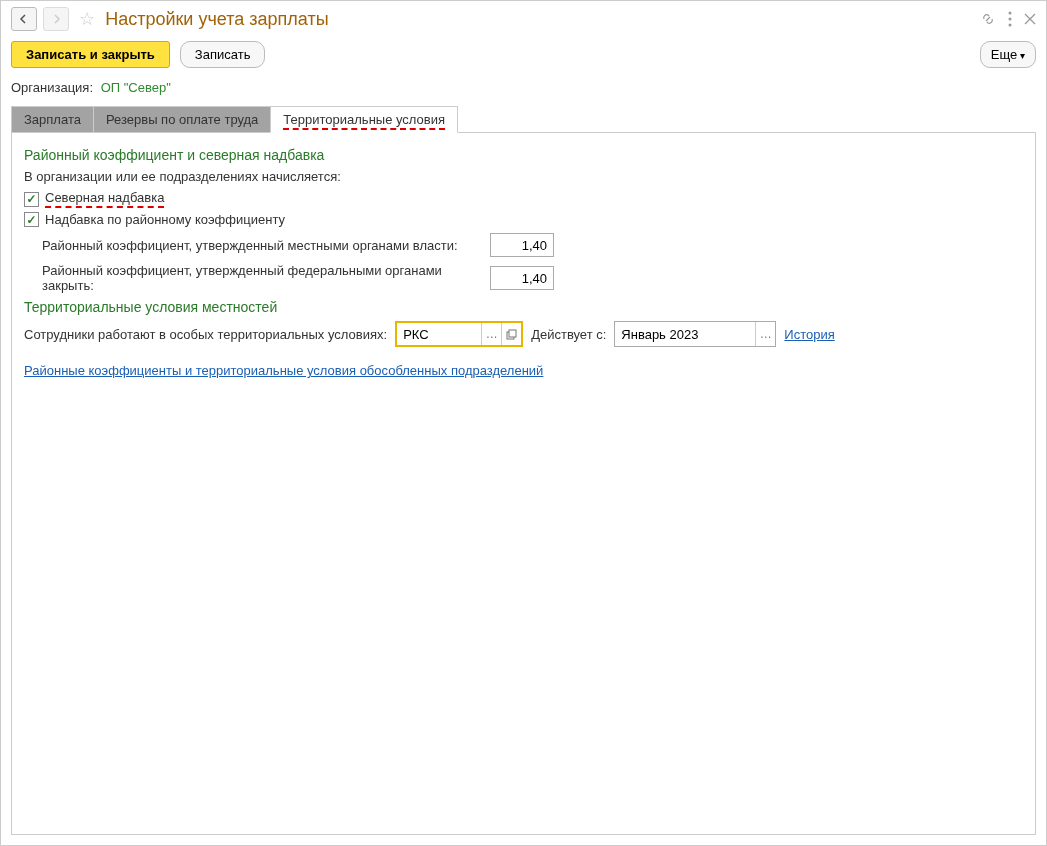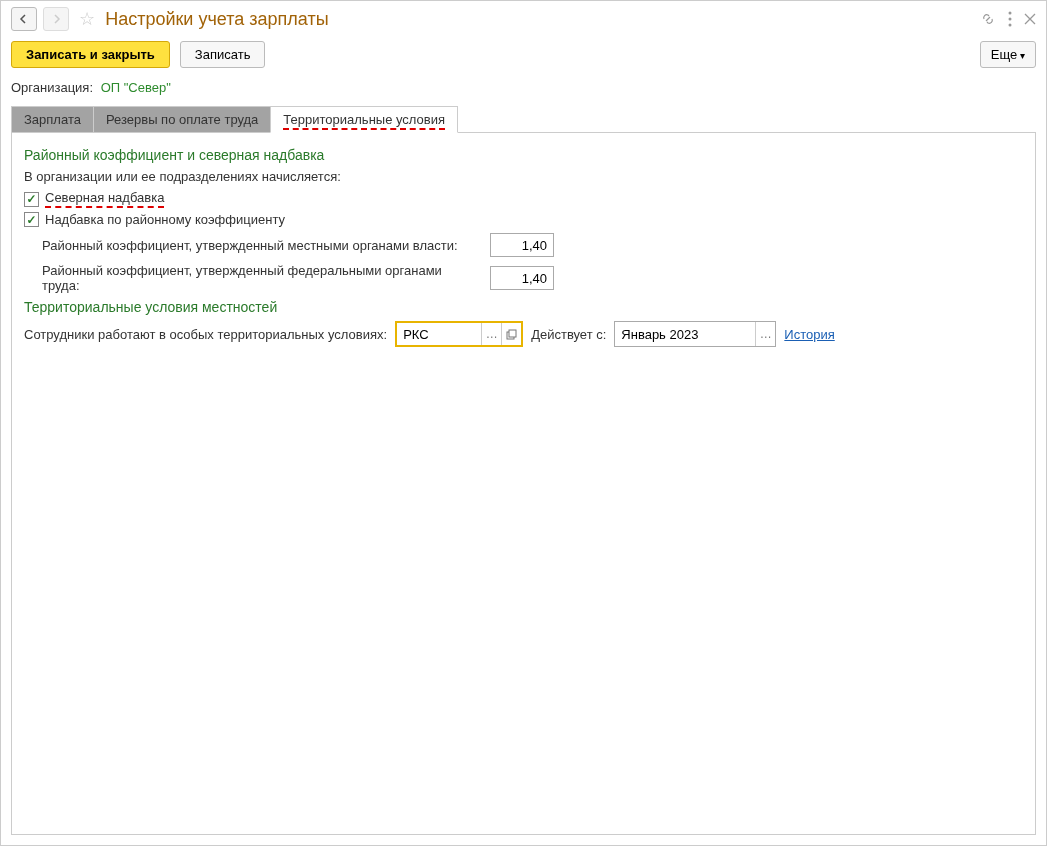--- a/index.html
+++ b/index.html
@@ -60,21 +60,21 @@
     font-weight: bold;
     font-size: 13px;
     border-radius: 3px;
     cursor: pointer;
   }
   .btn {
     background: #f7f7f7;
     border: 1px solid #bbb;
     padding: 5px 14px;
     font-size: 13px;
-    border-radius: 3px;
+    border-radius: 10px;
     cursor: pointer;
   }
   .btn-more {
     margin-left: auto;
     padding: 5px 10px;
   }
   .btn-more::after { content: " ▾"; font-size: 10px; }
   .org-row {
     padding: 2px 10px 10px 10px;
   }
@@ -275,21 +275,21 @@
       <span class="chk checked"></span>
       <span class="chk-label">Надбавка по районному коэффициенту</span>
     </div>
 
     <div class="coef-row">
       <span class="coef-label">Районный коэффициент, утвержденный местными органами власти:</span>
       <input class="coef-input" value="1,40" style="">
     </div>
 
     <div class="coef-row">
-      <span class="coef-label">Районный коэффициент, утвержденный федеральными органами труда:</span>
+      <span class="coef-label">Районный коэффициент, утвержденный федеральными органами закрыть:</span>
       <input class="coef-input" value="1,40" style="">
     </div>
 
     <div class="section-title">Территориальные условия местностей</div>
 
     <div class="cond-row">
       <span>Сотрудники работают в особых территориальных условиях:</span>
       <span class="select-wrap">
         <input value="РКС" style="">
         <span class="mini-btn">…</span>
@@ -302,16 +302,17 @@
       </span>
       <span>Действует с:</span>
       <span class="date-wrap">
         <input value="Январь 2023" style="">
         <span class="mini-btn">…</span>
       </span>
       <span class="link">История</span>
     </div>
 
     <div class="spacer"></div>
+    <span class="link">Районные коэффициенты и территориальные условия обособленных подразделений</span>
 
   </div>
 
 </div>
 
 </body></html>

